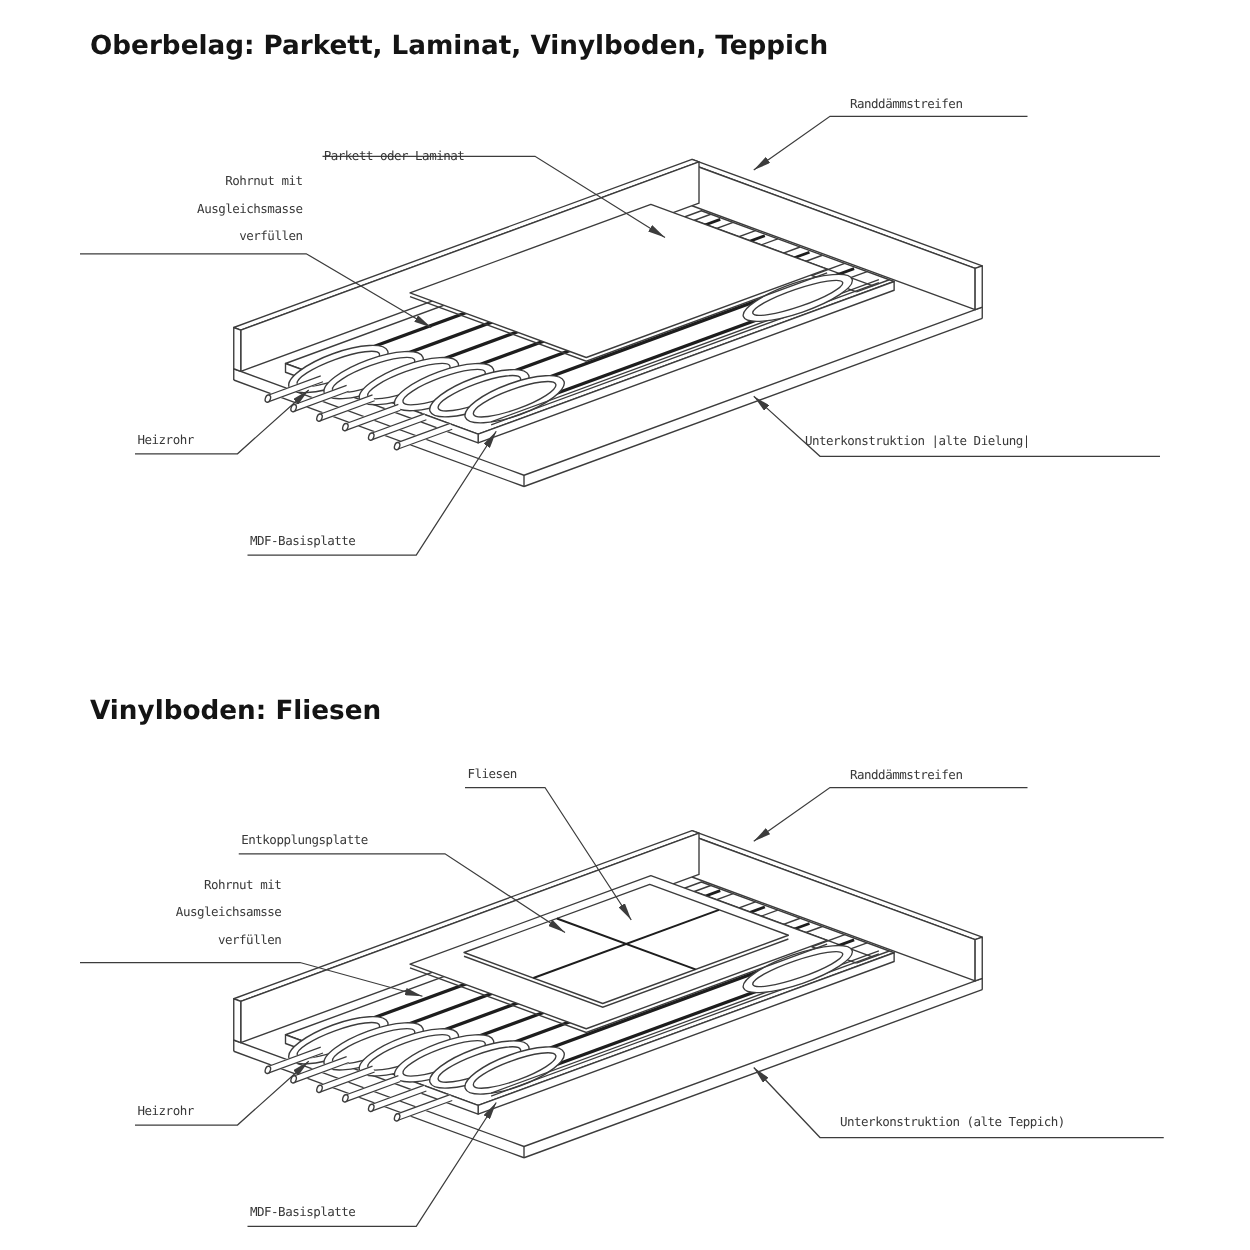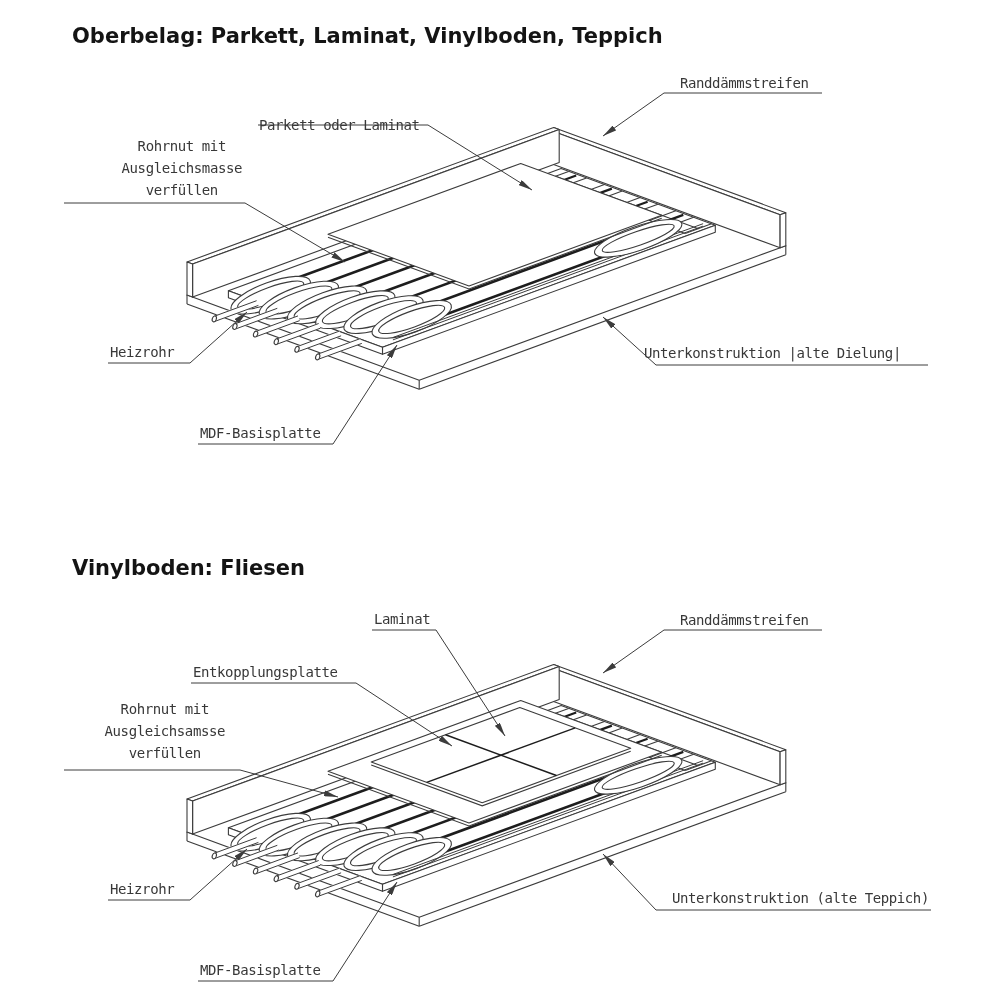--- a/index.html
+++ b/index.html
@@ -5,24 +5,24 @@
   html,body{margin:0;padding:0;}
   body{
     width:1000px;height:1000px;position:relative;background:#ffffff;
     font-family:"DejaVu Sans Mono",monospace;overflow:hidden;
   }
   .section-title{
     position:absolute;font-family:"DejaVu Sans",sans-serif;
     font-weight:bold;font-size:21px;color:#141414;letter-spacing:0px;white-space:nowrap;
   }
   .lbl{
-    position:absolute;font-size:14px;color:#383838;white-space:nowrap;
+    position:absolute;font-size:10px;color:#383838;white-space:nowrap;
     letter-spacing:-0.4px;line-height:19px;
   }
-  .lbl-block{text-align:center;line-height:22px;}
+  .lbl-block{text-align:right;line-height:22px;}
   #scene{position:absolute;left:0;top:0;}
 </style>
 </head>
 <body>
 
 <svg id="scene" width="1000" height="1000">
     <defs>
       <marker id="arr" viewBox="0 0 14 6" refX="14" refY="3" markerWidth="14" markerHeight="6" orient="auto" markerUnits="userSpaceOnUse">
         <path d="M0,0 L14,3 L0,6 Z" fill="#3c3c3c"></path>
       </marker>
@@ -223,21 +223,21 @@
 </div>
 
 <div class="lbl" style="left:110px;top:343px">Heizrohr</div>
 
 <div class="lbl" style="left:200px;top:424px">MDF-Basisplatte</div>
 
 <div class="lbl" style="left:644px;top:344px">Unterkonstruktion |alte Dielung|</div>
 
 <div class="section-title" style="left:72px;top:556px">Vinylboden: Fliesen</div>
 
-<div class="lbl" style="left:374px;top:610px">Laminat</div>
+<div class="lbl" style="left:374px;top:610px">Fliesen</div>
 
 <div class="lbl" style="left:680px;top:611px">Randdämmstreifen</div>
 
 <div class="lbl" style="left:193px;top:663px">Entkopplungsplatte</div>
 
 <div class="lbl lbl-block" style="right:775px;top:698px">
   <div>Rohrnut mit</div>
   <div>Ausgleichsamsse</div>
   <div>verfüllen</div>
 </div>

